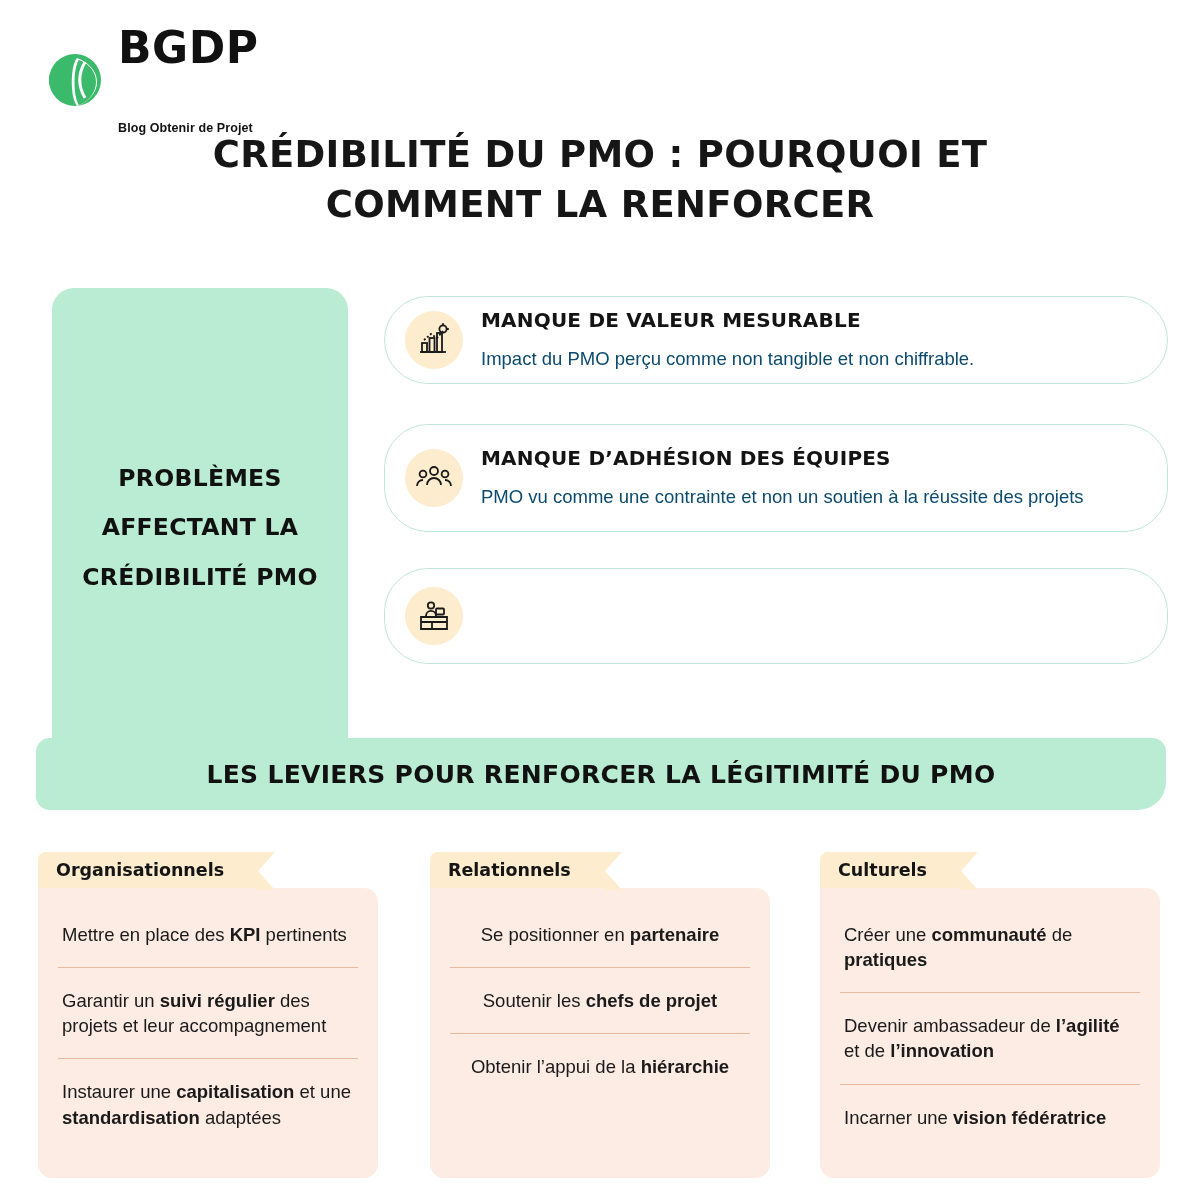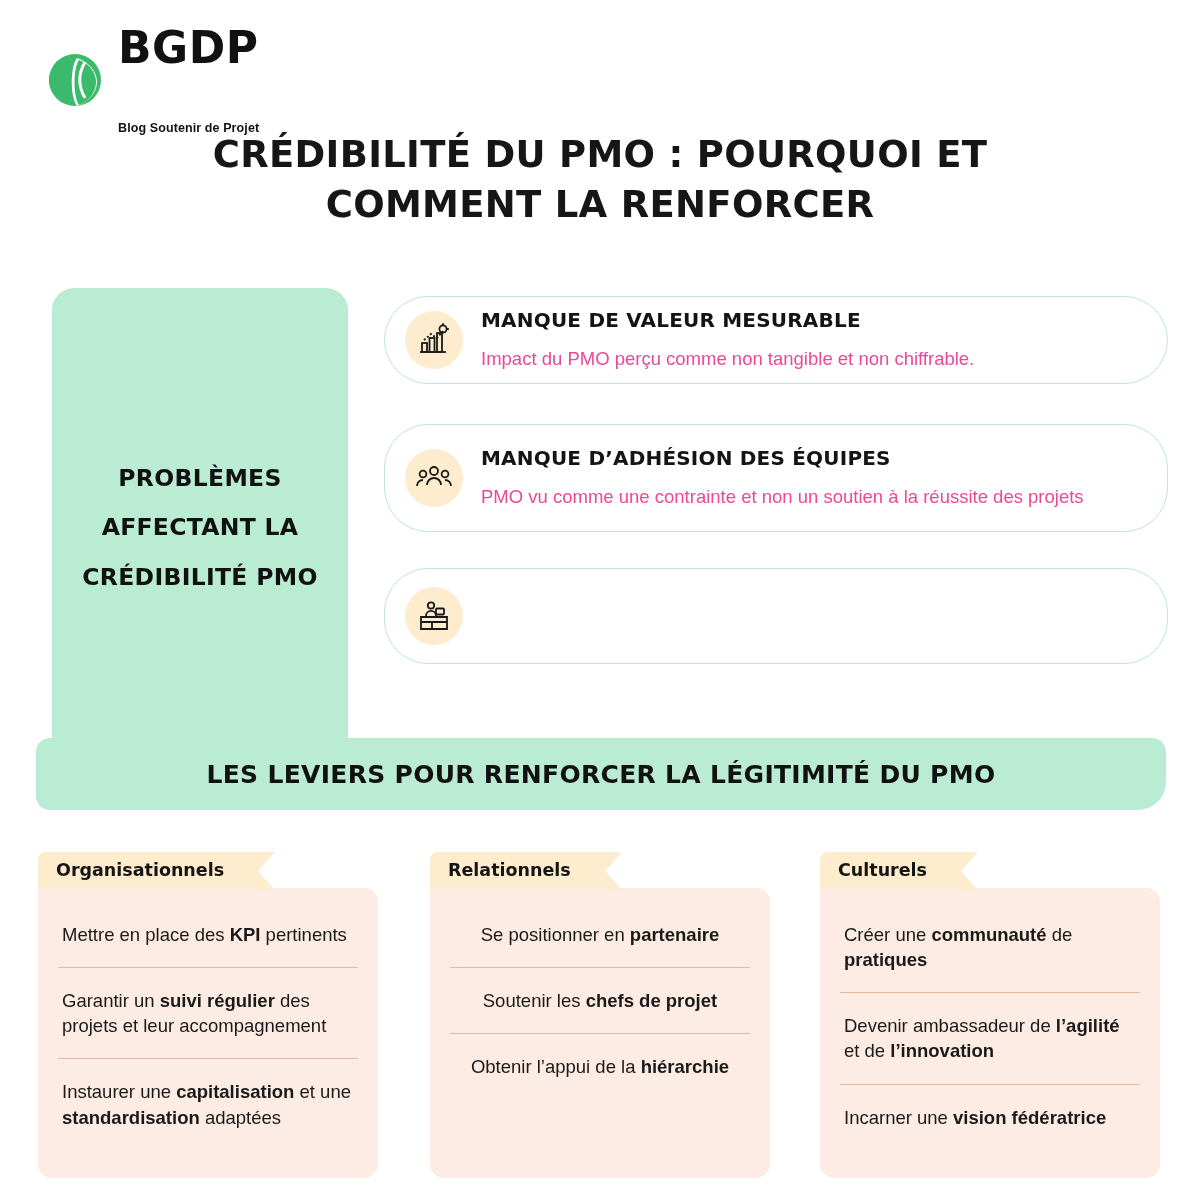--- a/index.html
+++ b/index.html
@@ -67,21 +67,21 @@
     flex: 0 0 auto;
     width: 58px; height: 58px; border-radius: 50%;
     background: #fdeccd;
     display: flex; align-items: center; justify-content: center;
   }
   .p-texts { display: flex; flex-direction: column; gap: 14px; }
   .p-title {
     font-size: 20px; font-weight: bold; letter-spacing: 0.2px;
     color: #141414; font-family: "DejaVu Sans", sans-serif;
   }
-  .p-desc { font-size: 18.5px; line-height: 1.38; color: #ec4899; text-align: right; }
+  .p-desc { font-size: 18.5px; line-height: 1.38; color: #0c4a6e; text-align: right; }
 
   
   .levers-banner {
     position: absolute; left: 36px; top: 738px;
     width: 1130px; height: 72px;
     background: #b9ecd3;
     border-radius: 14px 14px 28px 14px;
     display: flex; align-items: center; justify-content: center;
     font-size: 25px; font-weight: bold; letter-spacing: 0.3px;
     color: #111; font-family: "DejaVu Sans", sans-serif; text-align: center;
@@ -133,21 +133,21 @@
       <svg width="62" height="62" viewBox="0 0 62 62">
         <circle cx="31" cy="31" r="26" fill="#3aba6a"></circle>
         <path d="M31 7c-14 0-26 12-26 24 0 12 10 24 26 24 0-16 0-32 0-48z" fill="#3aba6a"></path>
         <path d="M33 9c12 4 20 14 20 24s-8 20-20 24c-7-8-7-40 0-48z" fill="#ffffff"></path>
         <path d="M35 11c11 4 17 13 17 22s-6 19-17 23c-6-8-6-37 0-45z" fill="#3aba6a"></path>
         <path d="M41 13c-7 12-7 24 0 36" stroke="#ffffff" stroke-width="3" fill="none"></path>
       </svg>
     </span>
     <span class="logo-text">
       <span class="logo-title">BGDP</span>
-      <span class="logo-sub">Blog Soutenir de Projet</span>
+      <span class="logo-sub">Blog Obtenir de Projet</span>
     </span>
   </div>
 
   <div class="main-title">CRÉDIBILITÉ DU PMO : POURQUOI ET COMMENT LA RENFORCER</div>
 
   <div class="problems-label">
     <span>PROBLÈMES</span>
     <span>AFFECTANT LA</span>
     <span>CRÉDIBILITÉ PMO</span>
   </div>

